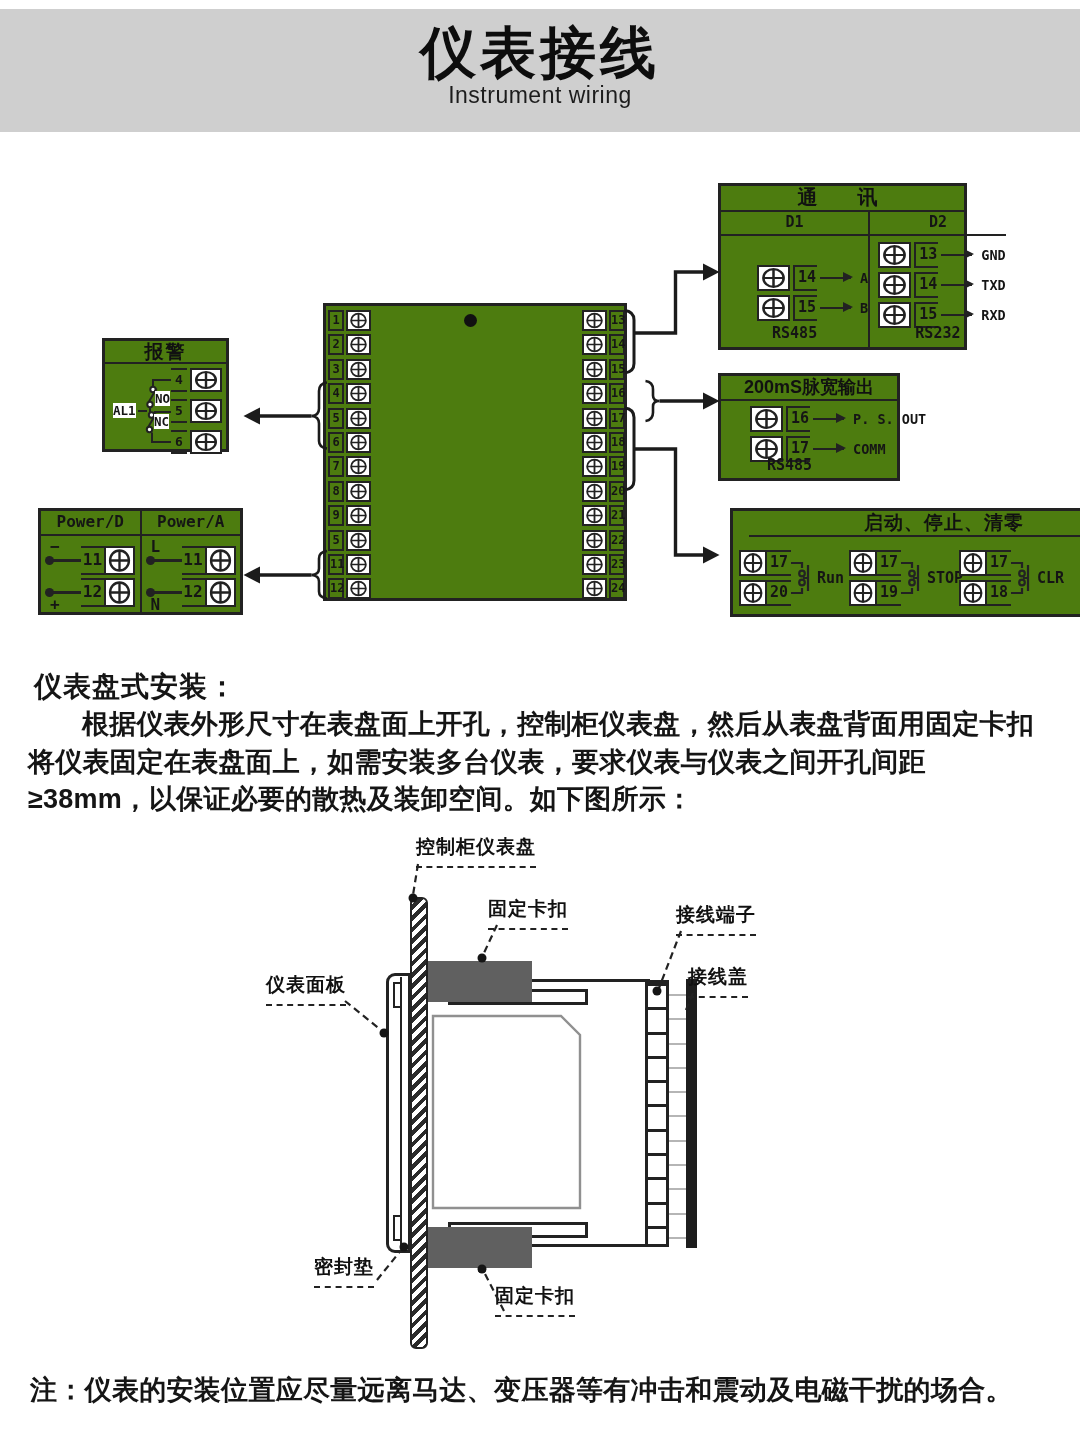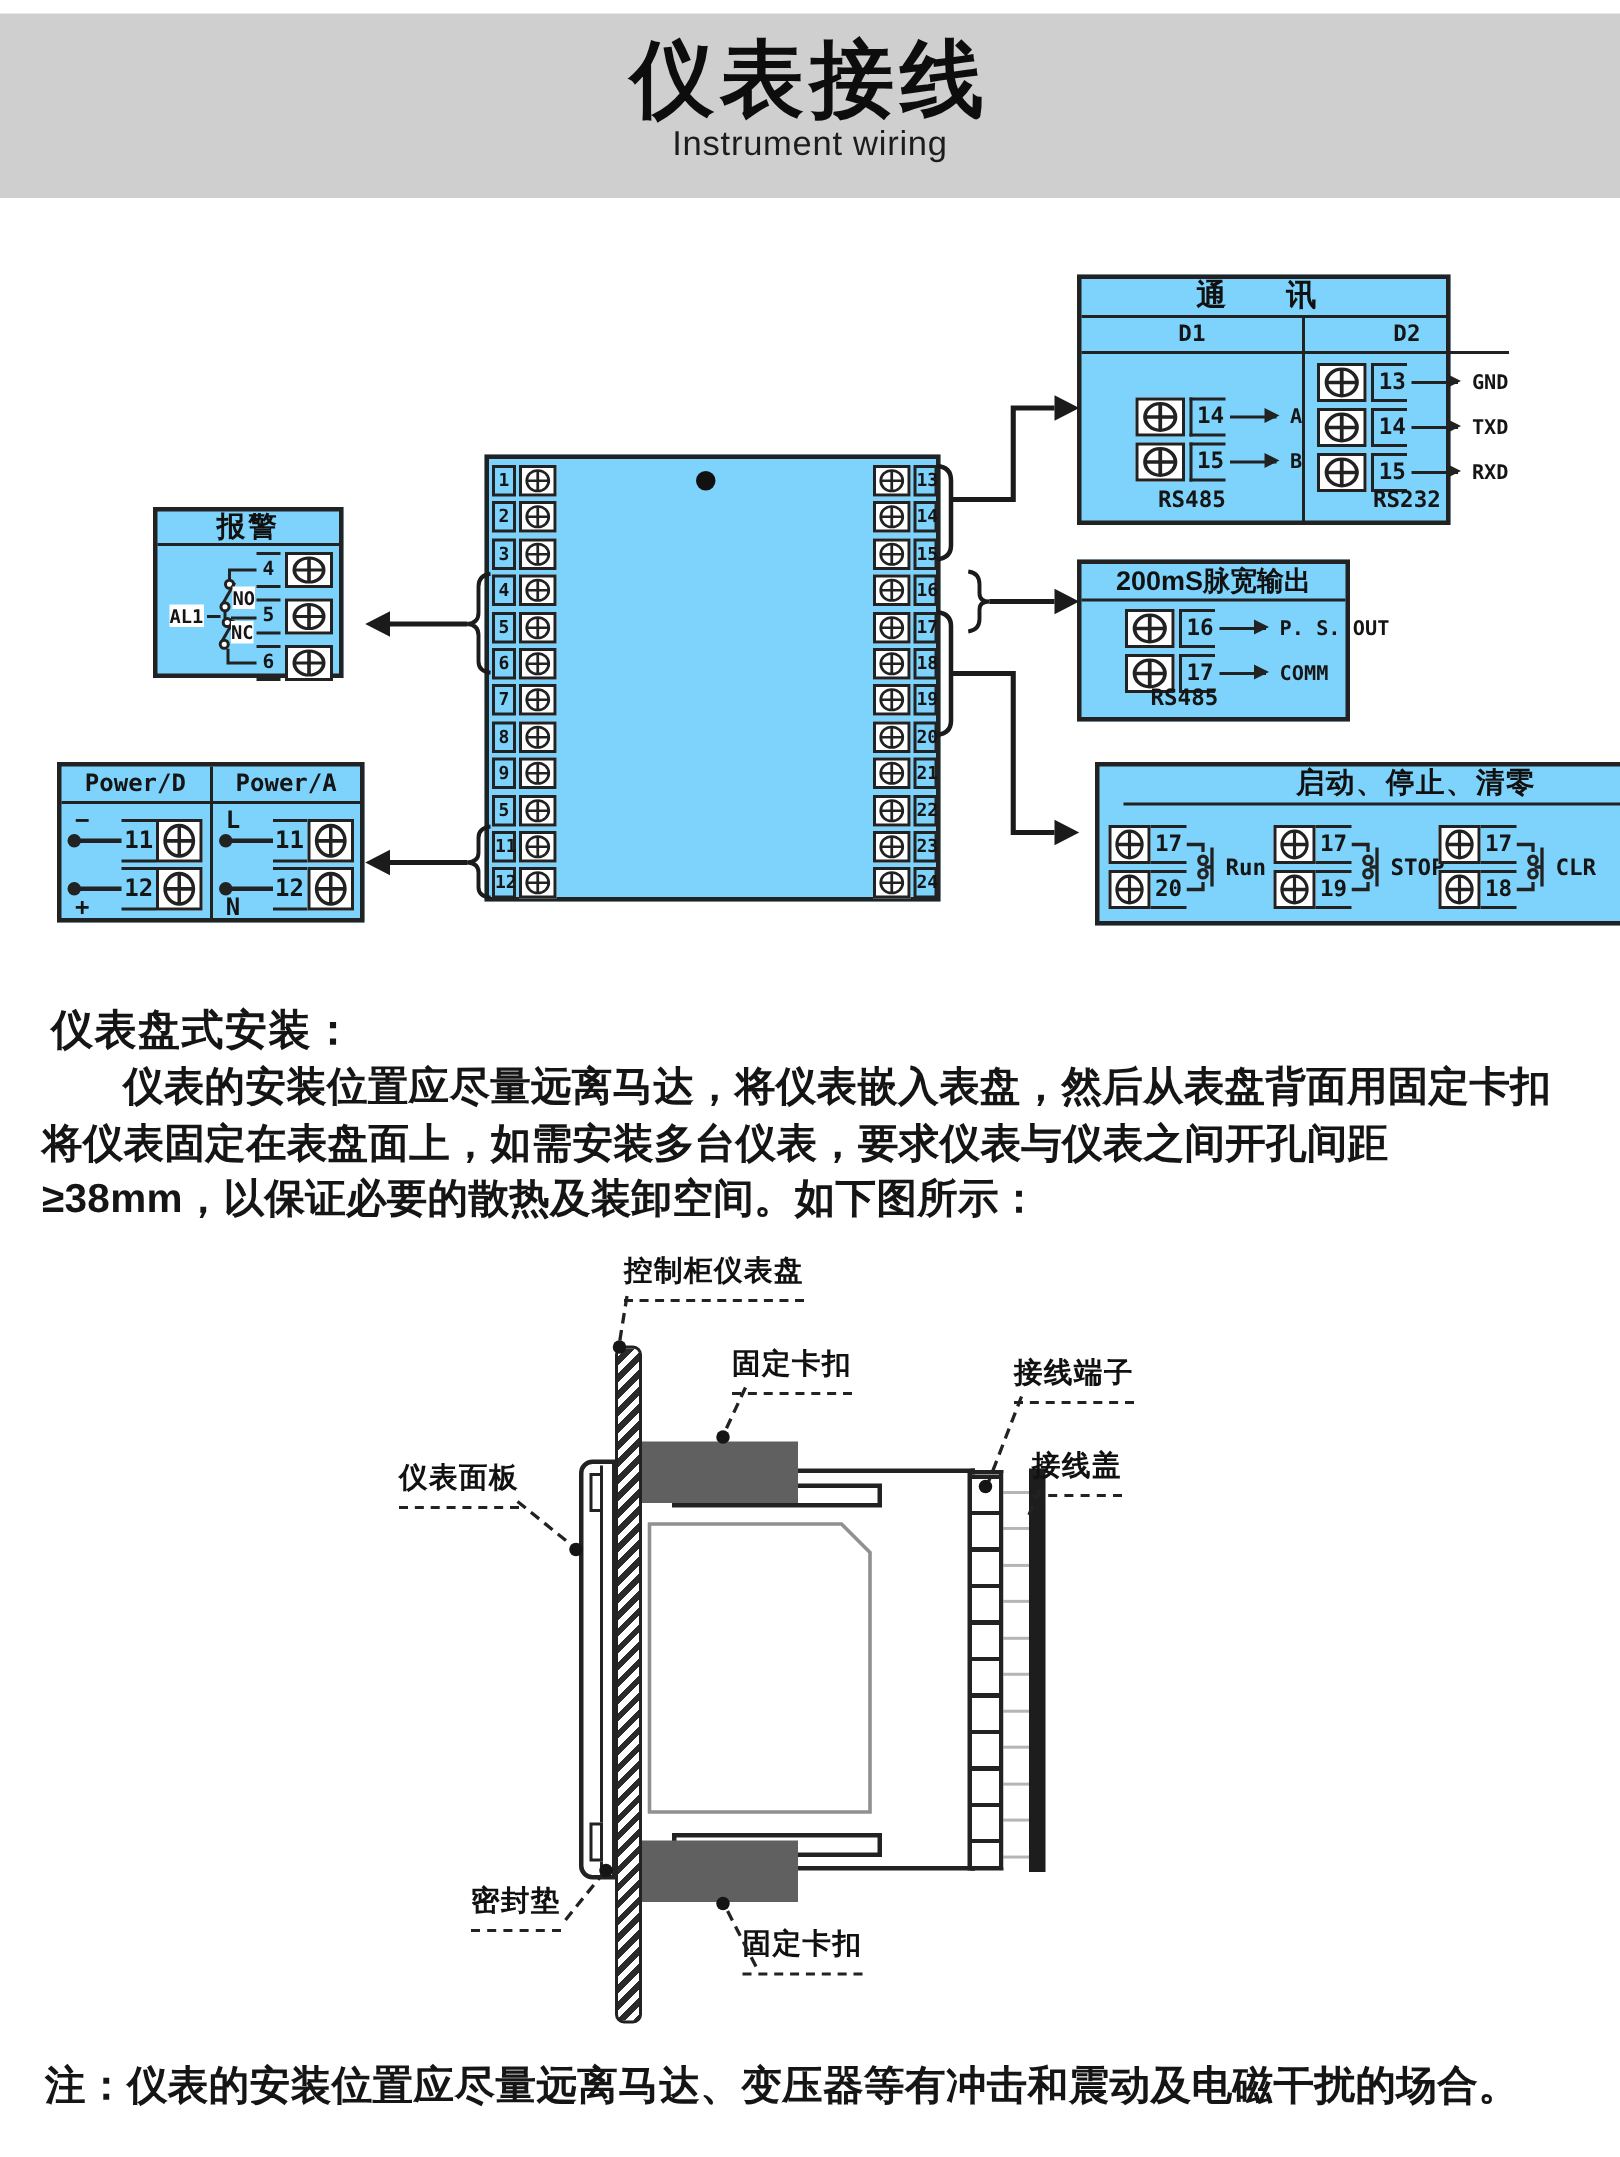--- a/index.html
+++ b/index.html
@@ -7,21 +7,21 @@
   .page { position:relative; width:1080px; height:1438px; background:#fff; overflow:hidden;
           font-family:"Liberation Sans", sans-serif; color:#151515; }
   .abs { position:absolute; }
 
   
   .title-band { position:absolute; left:0; top:9px; width:1080px; height:123px; background:#cfcfcf; text-align:center; }
   .title-band h1 { font-size:56px; font-weight:bold; letter-spacing:4px; margin-top:13px; line-height:1.1; color:#0d0d0d; }
   .title-band .sub { font-size:23px; color:#1c1c1c; margin-top:-2px; letter-spacing:0.5px; }
 
   
-  .wbox { position:absolute; border:3px solid #222; background:#7dd3fc; }
+  .wbox { position:absolute; border:3px solid #222; background:#4d7c0f; }
   .wtitle { text-align:center; font-weight:bold; border-bottom:2.5px solid #222; color:#111; }
 
   
   .screw { border:2.5px solid #222; background:#fff; display:block; flex:none; }
   .screw svg { width:100%; height:100%; display:block; }
 
   
   .tarrow { width:31px; height:2.5px; background:#222; margin-left:3px; position:relative; flex:none; }
   .tarrow::after { content:""; position:absolute; right:-2px; top:-4.4px; width:0; height:0;
                    border-left:10px solid #222; border-top:5.5px solid transparent; border-bottom:5.5px solid transparent; }
@@ -682,21 +682,21 @@
               <circle cx="11" cy="32.5" r="2.8"></circle>
               <path d="M17,15 V41 M12,28 H17"></path>
             </g>
           </svg>
           <span class="cg-label">CLR</span>
         </div>
       </div>
   </div>
 
   <h2 class="install-heading">仪表盘式安装：</h2>
-  <p class="install-para">仪表的安装位置应尽量远离马达，将仪表嵌入表盘，然后从表盘背面用固定卡扣将仪表固定在表盘面上，如需安装多台仪表，要求仪表与仪表之间开孔间距≥38mm，以保证必要的散热及装卸空间。如下图所示：</p>
+  <p class="install-para">根据仪表外形尺寸在表盘面上开孔，控制柜仪表盘，然后从表盘背面用固定卡扣将仪表固定在表盘面上，如需安装多台仪表，要求仪表与仪表之间开孔间距≥38mm，以保证必要的散热及装卸空间。如下图所示：</p>
 
   <div class="abs gasket"></div>
   <div class="abs bezel">
     <div class="bezel-line"></div>
     <div class="bezel-clip top"></div>
     <div class="bezel-clip bot"></div>
   </div>
   <div class="abs case-body"></div>
   <div class="abs slot top"></div>
   <div class="abs slot bot"></div>

